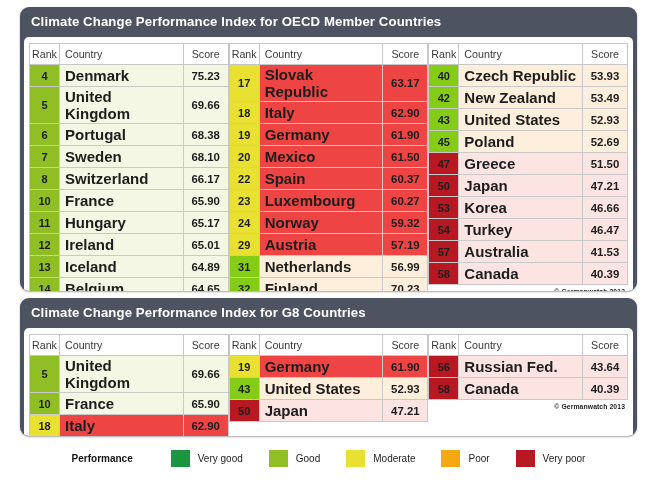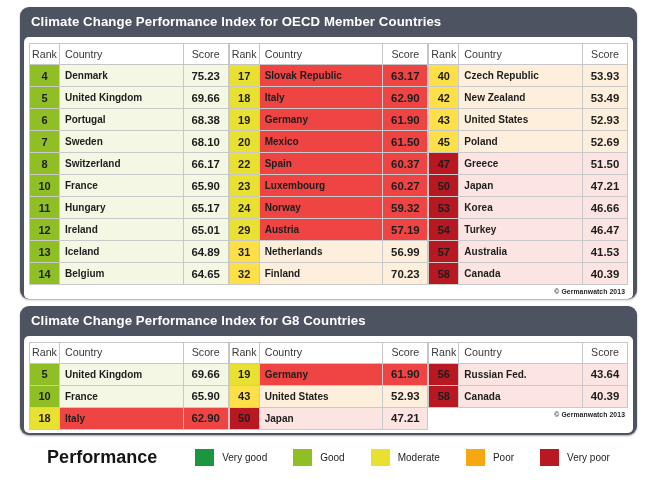--- a/index.html
+++ b/index.html
@@ -67,29 +67,29 @@
     padding:1px 5px;
     color:#1d1d1d;
   }
   td.rank{
     text-align:center;
     font-weight:bold;
     font-size:11px;
     padding:1px 2px;
     color:#1d1d1d;
   }
-  td.country{font-weight:bold;font-size:10px;}
+  td.country{font-weight:bold;font-size:15px;}
   td.score{text-align:center;font-weight:bold;font-size:11.4px;padding:1px 2px;}
 
   
   col.c-rank{width:30px;}
   col.c-score{width:45px;}
   .rk-good{background:#8fbf25;}
   .rk-moderate{background:#e8e132;}
-  .rk-poor{background:#fde047;margin-left:44px;}
+  .rk-poor{background:#84cc16;margin-left:44px;}
   .rk-verypoor{background:#b81821;color:#ffffff;}
   .row-good{background:#f4f7e4;}
   .row-moderate{background:#ef4444;}
   .row-poor{background:#fdefdc;}
   .row-verypoor{background:#fbe4e2;}
 
   .credit{
     text-align:right;
     font-size:6.8px;
     font-weight:bold;
@@ -100,21 +100,21 @@
 
   
   .legend{
     display:flex;
     align-items:center;
     justify-content:center;
     gap:0px;
     height:46px;
   }
   .legend-title{
-    font-size:18px;
+    font-size:10px;
     font-weight:bold;
     color:#151515;
     margin-right:38px;
   }
   .legend-item{
     display:flex;
     align-items:center;
     margin-right:26px;
   }
   .legend-item:last-child{margin-right:0;}

